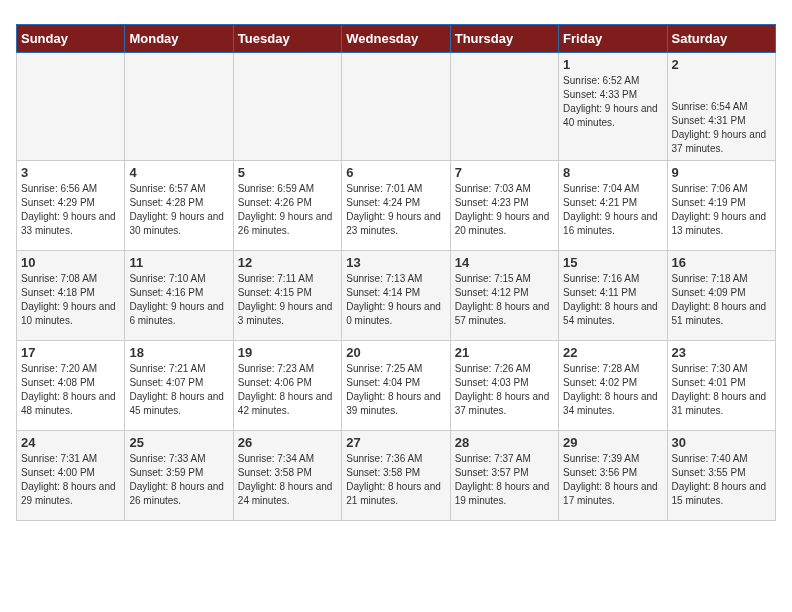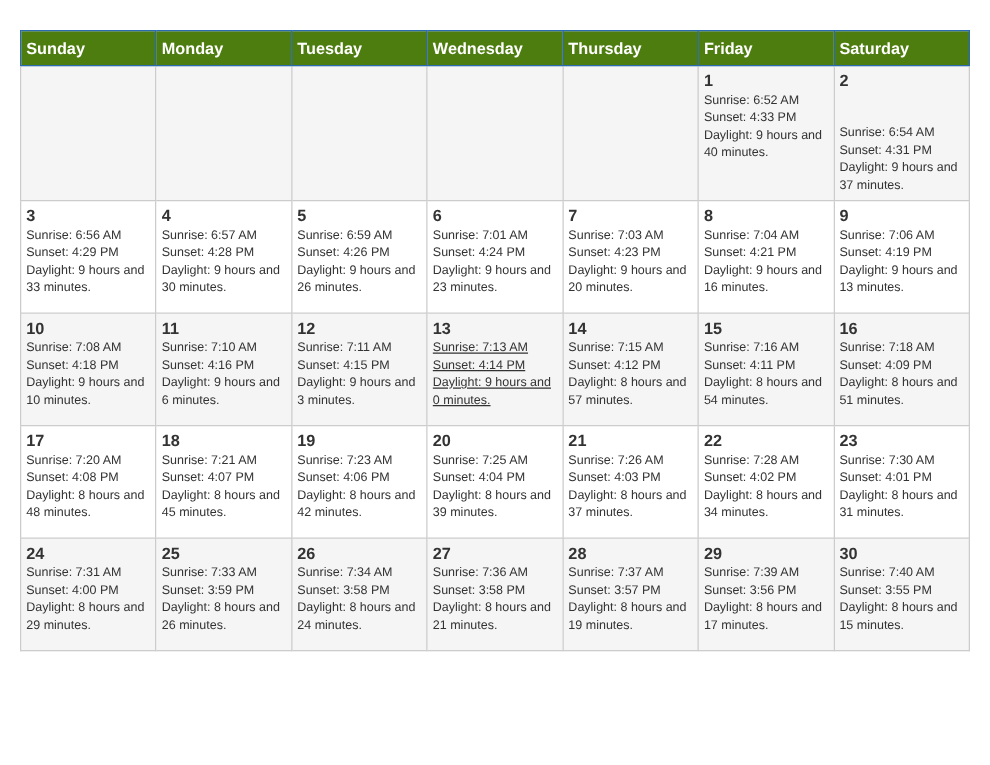--- a/index.html
+++ b/index.html
@@ -39,21 +39,21 @@
     .location-title {
       font-size: 16px;
       color: #555;
     }
     table {
       width: 100%;
       border-collapse: collapse;
       table-layout: fixed;
     }
     thead tr th {
-      background-color: #4d7c0f;
+      background-color: #7f1d1d;
       color: white;
       font-size: 13px;
       font-weight: bold;
       padding: 6px 4px;
       text-align: left;
       border: 1px solid #2a6aaf;
     }
     tbody tr td {
       border: 1px solid #ccc;
       vertical-align: top;
@@ -180,21 +180,21 @@
 Daylight: 9 hours and 6 minutes.</div>
         </td>
         <td>
           <span class="day-number">12</span>
           <div class="day-info" style="white-space: pre-line;">Sunrise: 7:11 AM
 Sunset: 4:15 PM
 Daylight: 9 hours and 3 minutes.</div>
         </td>
         <td>
           <span class="day-number">13</span>
-          <div class="day-info" style="white-space: pre-line; text-decoration: underline;">Sunrise: 7:13 AM
+          <div class="day-info" style="white-space: pre-line;">Sunrise: 7:13 AM
 Sunset: 4:14 PM
 Daylight: 9 hours and 0 minutes.</div>
         </td>
         <td>
           <span class="day-number">14</span>
           <div class="day-info" style="white-space: pre-line;">Sunrise: 7:15 AM
 Sunset: 4:12 PM
 Daylight: 8 hours and 57 minutes.</div>
         </td>
         <td>

